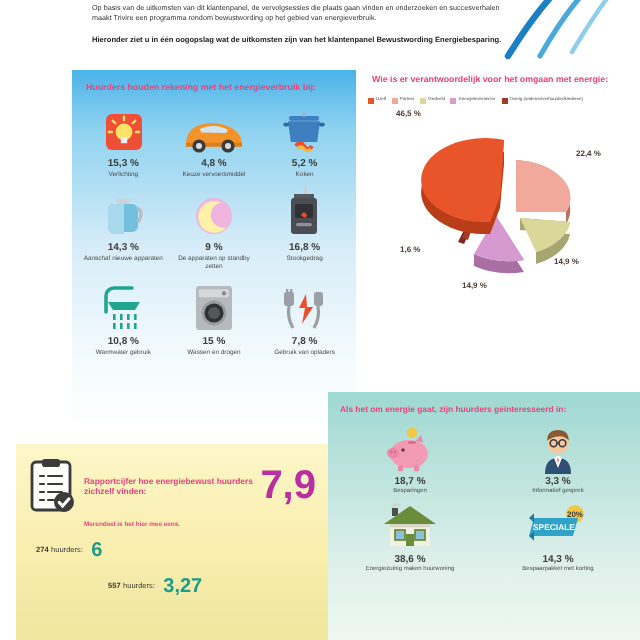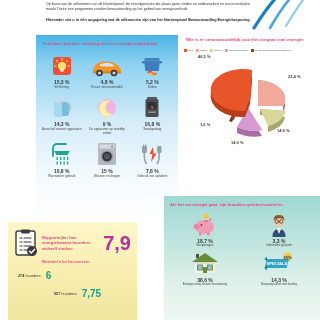--- a/index.html
+++ b/index.html
@@ -45,21 +45,21 @@
   #panel-pie .hdr { color:#e8447e; font-weight:bold; font-size:4.4px; line-height:5.6px; padding:2px 4px 0 4px;}
   #legend { display:flex; flex-wrap:nowrap; gap:3px; padding:6px 2px 0 2px; align-items:center; }
   .leg { display:flex; align-items:center; gap:1px; }
   .leg .sw { width:3px; height:3px; display:inline-block; }
   .leg .lt { font-size:2.2px; color:#444; white-space:nowrap; }
   #pie-wrap { position:relative; width:138px; height:100px; }
   .pielbl { position:absolute; font-size:4px; font-weight:bold; color:#4a3b33; }
 
   
   #panel-rating {
-    position:absolute; left:8px; top:222px; width:129px; height:98px;
+    position:absolute; left:8px; top:222px; width:156px; height:98px;
     background:linear-gradient(180deg,#fdf6c8 0%,#f9eeae 55%,#eee59f 100%);
   }
   .rating-row { display:flex; align-items:center; padding:7px 6px 0 6px; }
   .clip { width:24px; height:28px; flex:0 0 24px; }
   .rating-txt { flex:1; padding-left:4px; }
   .rating-txt .q { color:#e8447e; font-weight:bold; font-size:4.2px; line-height:5.2px; }
   .big-grade { font-size:20px; font-weight:bold; color:#b82fa0; line-height:18px; padding-left:2px; }
   .sub-note { color:#e8447e; font-size:3.2px; font-weight:bold; padding:3px 6px 0 34px; }
   .count-line { padding:6px 6px 0 10px; }
   .count-line .n { font-size:3.8px; font-weight:bold; color:#3b3b3b; }
@@ -322,21 +322,21 @@
   <div class="sub-note">Merendeel is het hier mee eens.</div>
 
   <div class="count-line">
     <span class="n">274</span>
     <span class="w">huurders:</span>
     <span class="v">6</span>
   </div>
   <div class="count-line indent">
     <span class="n">557</span>
     <span class="w">huurders:</span>
-    <span class="v">7,75</span>
+    <span class="v">3,27</span>
   </div>
 </div>
 
 <div id="panel-interest">
   <div class="hdr">Als het om energie gaat, zijn huurders geïnteresseerd in:</div>
   <div class="grid2">
     <div class="cell2">
       <div class="ico">
         <svg width="26" height="24" viewBox="0 0 26 24">
           <circle cx="14" cy="3.4" r="2.6" fill="#f2c744"></circle>

